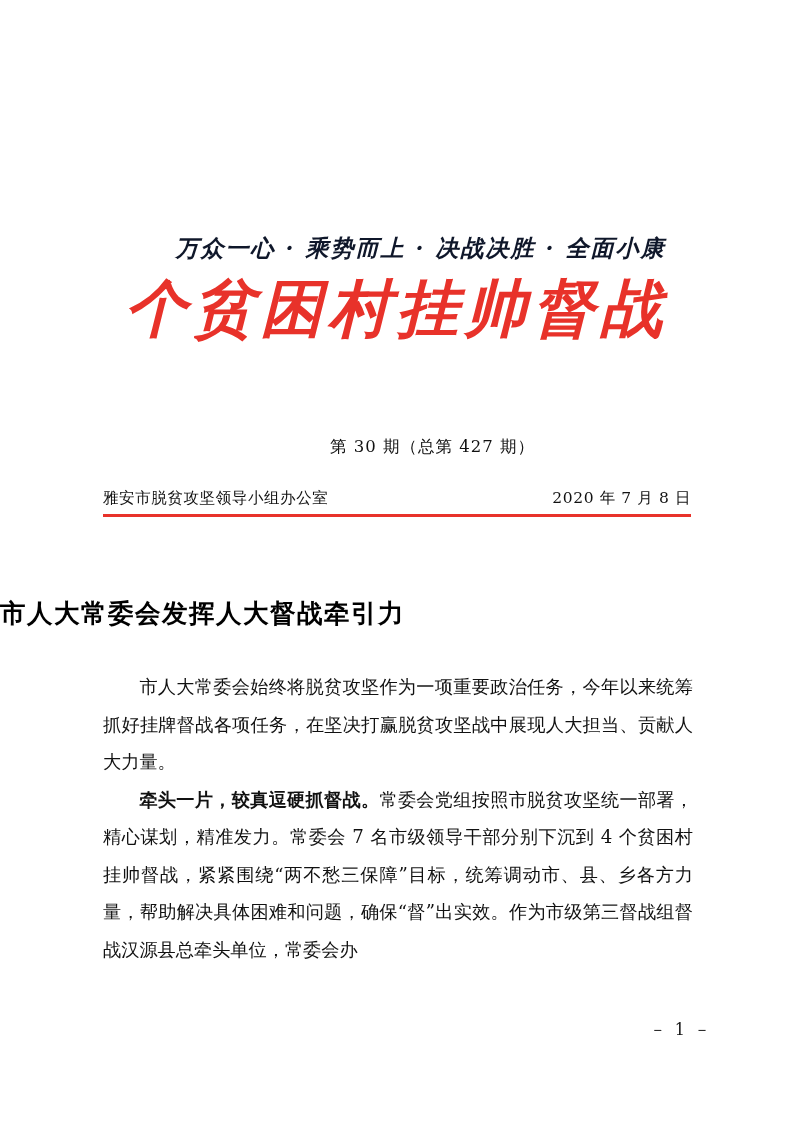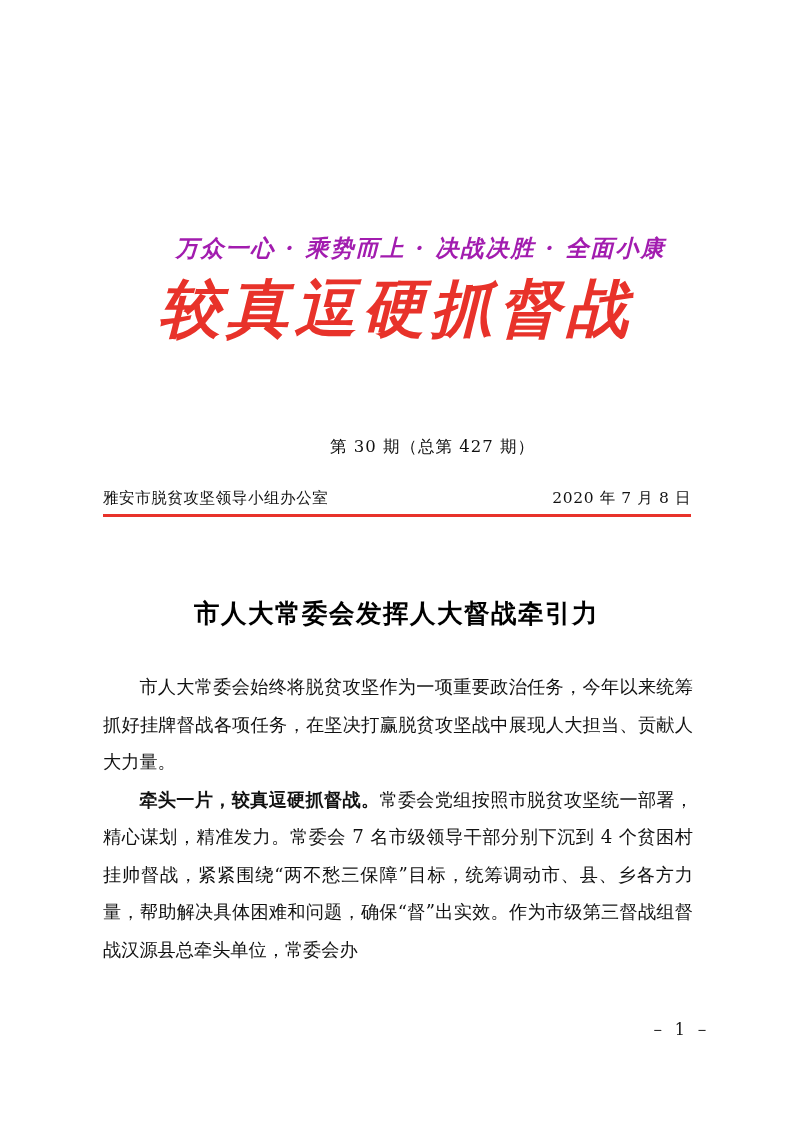--- a/index.html
+++ b/index.html
@@ -24,21 +24,21 @@
 
   
   .masthead {
     position: absolute;
     left: 0;
     top: 236px;
     width: 793px;
     text-align: center;
   }
   .slogan {
-    color: #a21caf;
+    color: #0f172a;
     font-family: "DejaVu Serif", "Liberation Serif", serif;
     font-size: 23px;
     font-weight: bold;
     font-style: italic;
     letter-spacing: 2px;
     line-height: 1;
     white-space: nowrap;
     margin-left: 48px;
   }
   .main-title {
@@ -86,21 +86,21 @@
     height: 3px;
     background: #e8322a;
   }
 
   
   .article-title {
     position: absolute;
     left: 0;
     top: 596px;
     width: 793px;
-    text-align: center;
+    text-align: left;
     font-size: 25.5px;
     font-weight: bold;
     letter-spacing: 1.5px;
     color: #000;
   }
 
   .body-text {
     position: absolute;
     left: 103px;
     top: 668px;
@@ -132,21 +132,21 @@
     color: #111;
   }
 </style>
 </head>
 <body>
 
 <div class="page">
 
   <div class="masthead">
     <div class="slogan">万众一心 · 乘势而上 · 决战决胜 · 全面小康</div>
-    <div class="main-title">较真逗硬抓督战</div>
+    <div class="main-title">个贫困村挂帅督战</div>
   </div>
 
   <div class="issue-line">第 30 期（总第 427 期）</div>
 
   <div class="meta-row">
     <span>雅安市脱贫攻坚领导小组办公室</span>
     <span>2020 年 7 月 8 日</span>
   </div>
 
   <div class="red-rule"></div>

